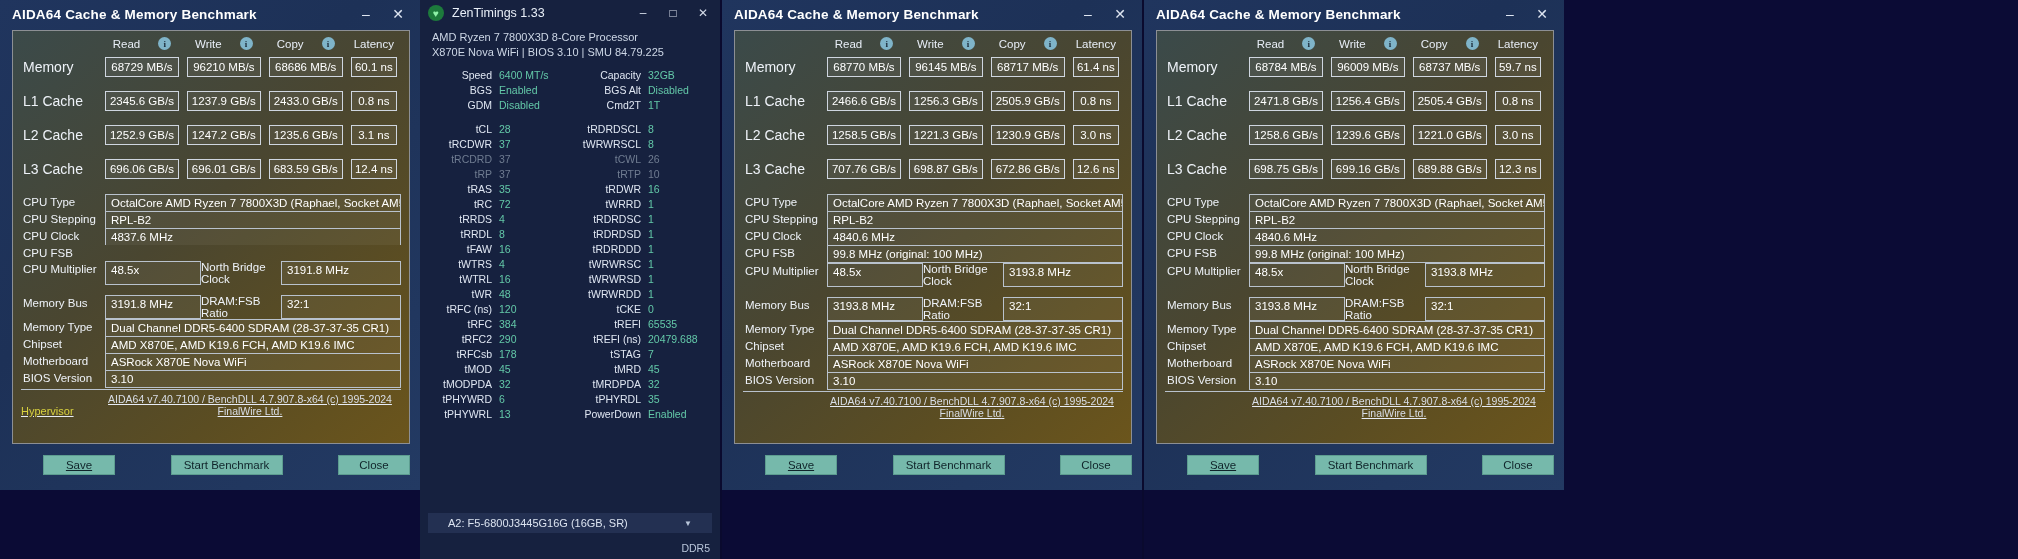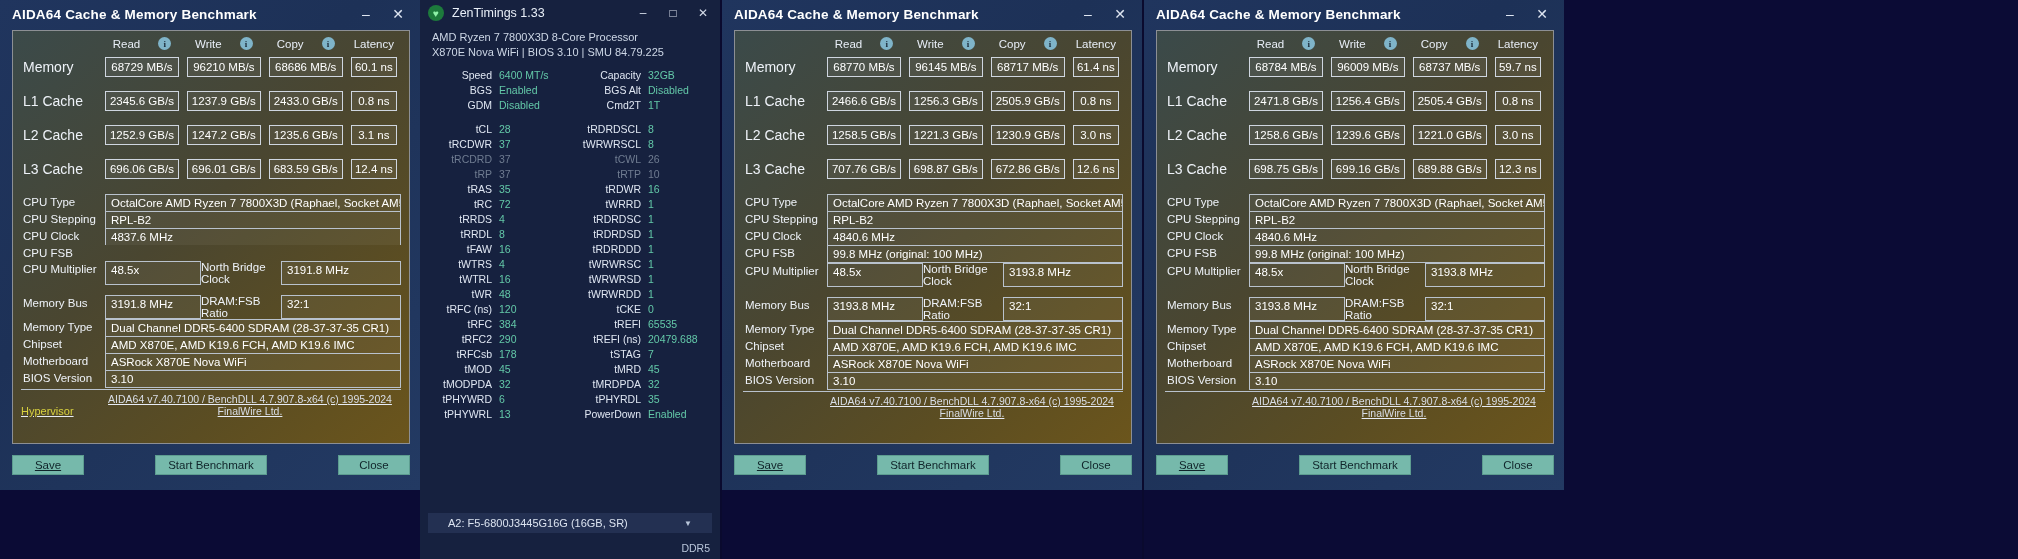--- a/index.html
+++ b/index.html
@@ -39,21 +39,21 @@
   .splitfld .a{width:96px;border:1px solid #b9c2cd;background:rgba(255,255,255,0.05);padding:2px 5px;color:#fff;box-sizing:border-box;}
   .splitfld .mid{flex:1;display:flex;align-items:center;justify-content:flex-end;padding-right:8px;color:#eef2f8;}
   .splitfld .b{width:120px;border:1px solid #b9c2cd;background:rgba(255,255,255,0.05);padding:2px 5px;color:#fff;box-sizing:border-box;}
   .blankrow{height:10px;}
   .hyprow{display:flex;font-size:11px;align-items:flex-end;border-top:1px solid #b9c2cd;margin-top:1px;padding-top:3px;text-decoration:underline;}
   .hyprow .lab{width:78px;color:#d8d13f;}
   .hyprow .cp{flex:1;text-align:center;color:#d9dee7;font-size:10.5px;}
   .btn{background:#76b9ab;color:#10242a;border:1px solid #5d9d90;font-size:11.5px;
        padding:3px 0;text-align:center;cursor:default;}
   .btn u{text-decoration:underline;}
-  .btnrow{display:flex;align-items:center;justify-content:space-between;height:100%;}
+  .btnrow{display:flex;align-items:center;justify-content:space-between;height:100%;margin-left:31px;}
 
   
   .zen{position:absolute;top:0;left:420px;width:300px;height:559px;background:#16213f;color:#cfd8e8;
        font-family:"Liberation Sans",sans-serif;overflow:hidden;}
   .zen .titlebar{height:26px;display:flex;align-items:center;padding:0 2px 0 8px;background:#16213f;}
   .zen .zicon{width:16px;height:16px;border-radius:50%;background:#1d7a3c;margin-right:8px;
        display:flex;align-items:center;justify-content:center;color:#8ef2a8;font-size:10px;}
   .zen .ztitle{flex:1;font-size:12.5px;color:#e8eef7;}
   .zen .zwbtn{width:30px;height:24px;display:flex;align-items:center;justify-content:center;color:#d4dbe8;font-size:12px;}
   .zen .menu{height:22px;display:flex;align-items:center;gap:18px;padding:0 12px;font-size:11.5px;color:#dfe6f2;}

